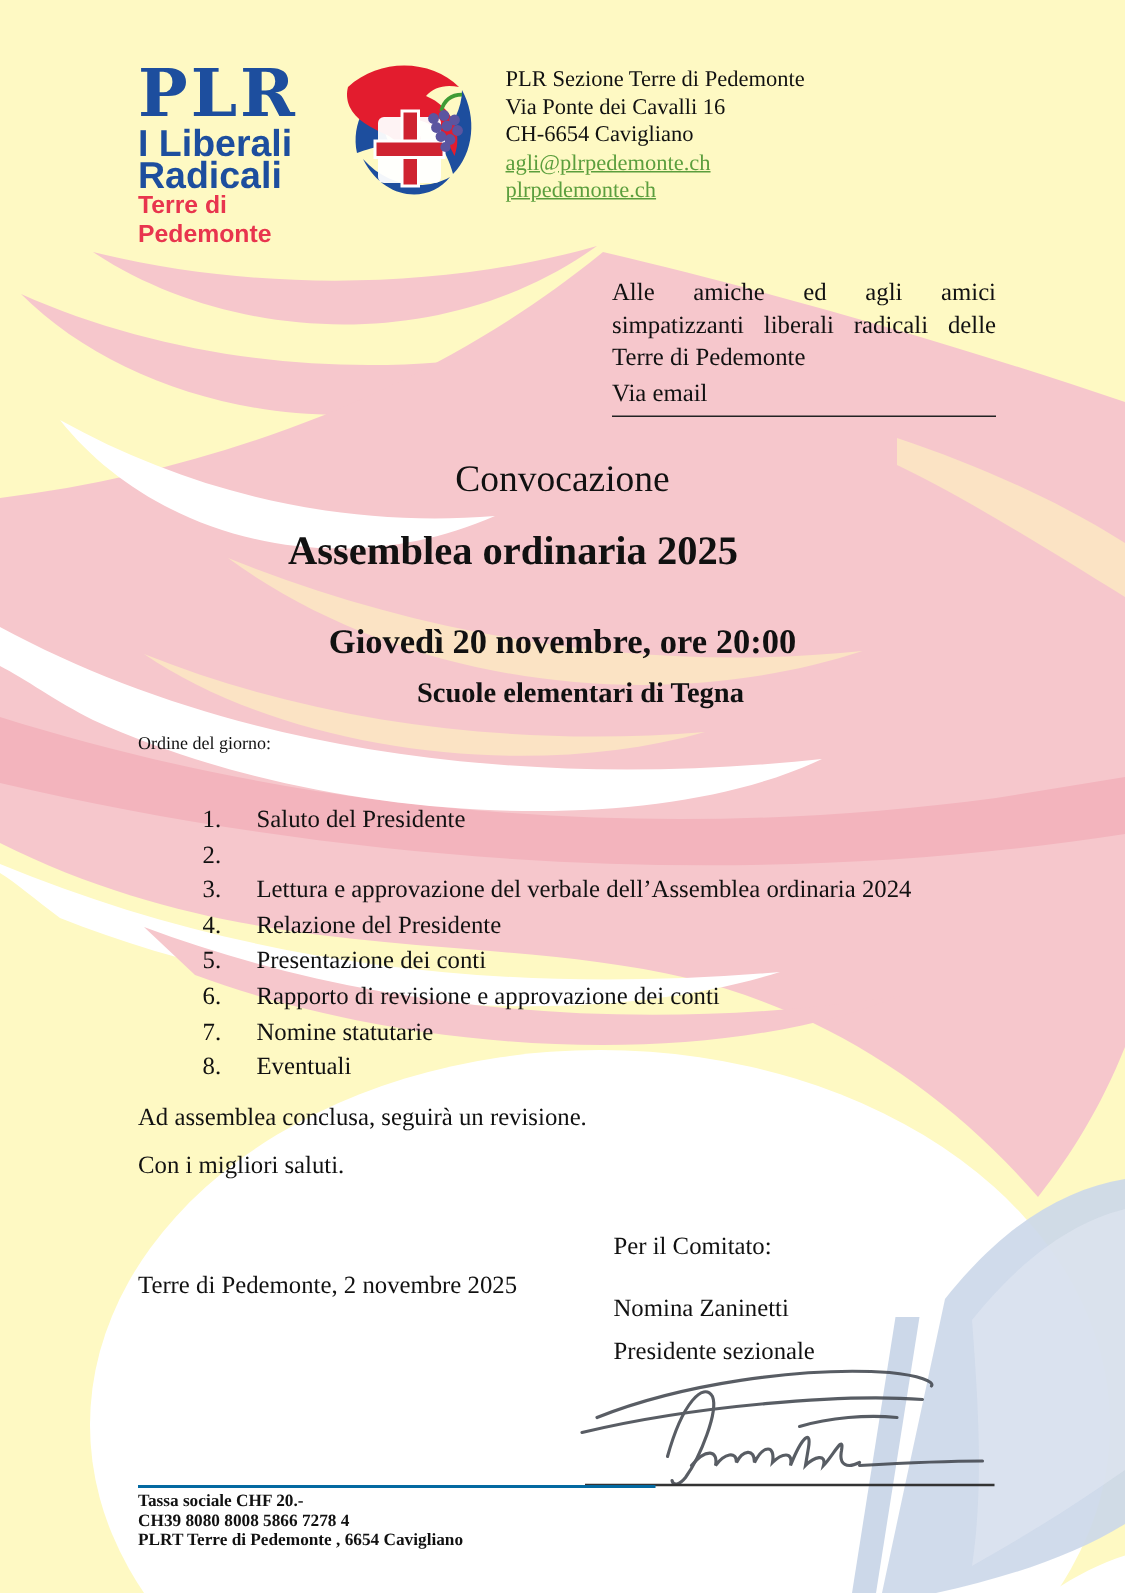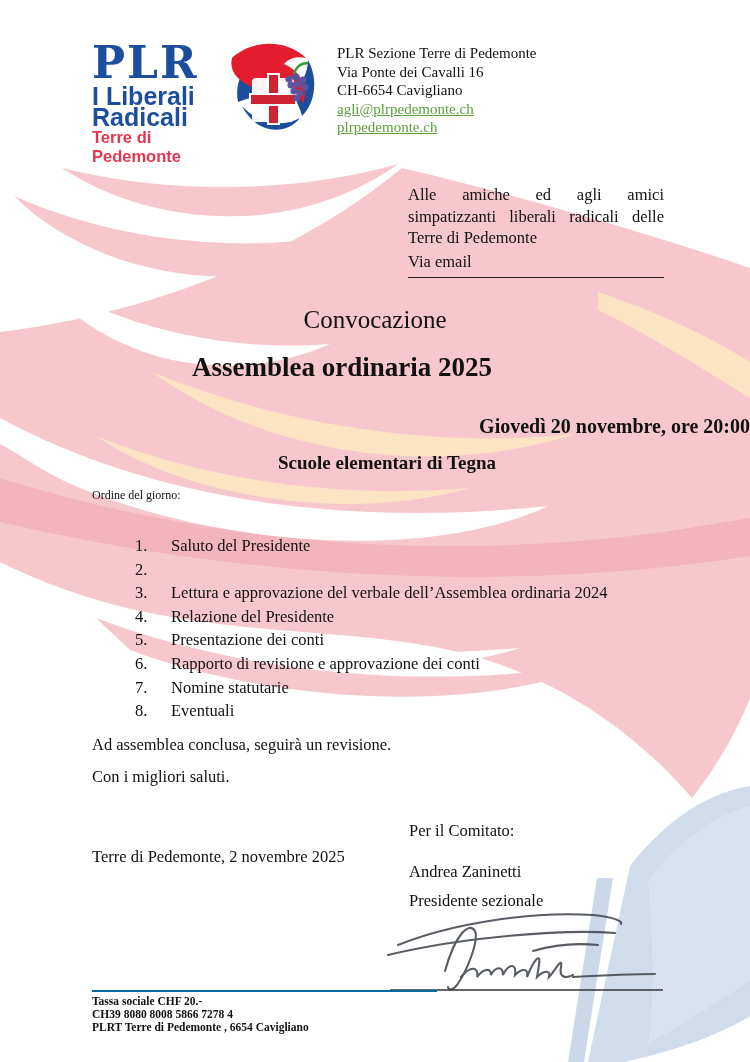--- a/index.html
+++ b/index.html
@@ -1,20 +1,20 @@
 <!DOCTYPE html>
 <html><head>
 <meta charset="utf-8">
 <style>
   html,body{margin:0;padding:0;background:#e9e9e9;}
   .page{
     position:relative;
     width:750px;height:1062px;
     margin:0 auto;
-    background:#ffffff;
+    background:#fef9c3;
     overflow:hidden;
     font-family:"Liberation Serif", serif;
     color:#111;
     text-decoration:underline;
   }
   .bg{position:absolute;left:0;top:0;width:750px;height:1062px;z-index:0;}
   .layer{position:absolute;z-index:2;}
 
   
   .logo-block{left:92px;top:40px;width:150px;}
@@ -40,21 +40,21 @@
   
   .recipient{left:408px;top:184px;width:256px;font-size:16.5px;line-height:21.5px;text-align:justify;}
   .via-email{
     left:408px;top:252px;width:256px;font-size:16.5px;
     border-bottom:1.5px solid #222;padding-bottom:5px;
   }
 
   
   .h-kicker{left:0;top:306px;width:750px;text-align:center;font-size:25px;}
   .h-main  {left:0;top:352px;width:684px;text-align:center;font-size:27px;font-weight:bold;}
-  .h-date  {left:0;top:415px;width:750px;text-align:right;font-size:20px;font-weight:bold;}
+  .h-date  {left:0;top:415px;width:750px;text-align:center;font-size:23px;font-weight:bold;}
   .h-loc   {left:12px;top:452px;width:750px;text-align:center;font-size:19px;font-weight:bold;}
 
   
   .agenda-head{left:92px;top:488px;font-size:12px;}
   .agenda{left:135px;top:536px;width:560px;font-size:16.5px;}
   .agenda-row{display:flex;height:23.6px;align-items:flex-start;}
   .agenda-num{width:36px;flex:0 0 36px;}
   .agenda-text{flex:1;}
 
   
@@ -188,21 +188,21 @@
     <div class="agenda-row">
       <span class="agenda-num">8.</span>
       <span class="agenda-text">Eventuali</span>
     </div>
   </div>
 
   <div class="layer close1">Ad assemblea conclusa, seguirà un revisione.</div>
   <div class="layer close2">Con i migliori saluti.</div>
   <div class="layer place-date">Terre di Pedemonte, 2 novembre 2025</div>
   <div class="layer for-comitato">Per il Comitato:</div>
-  <div class="layer signer-name">Andrea Zaninetti</div>
+  <div class="layer signer-name">Nomina Zaninetti</div>
   <div class="layer signer-role">Presidente sezionale</div>
 
   <svg class="layer signature" viewBox="0 0 290 102" aria-hidden="true">
     <g stroke="#474c54" stroke-width="2.1" fill="none" stroke-linecap="round" opacity="0.9">
       <path d="M15,52 C70,30 150,18 210,22 C230,24 240,28 238,31"></path>
       <path d="M5,62 C80,44 180,36 232,40"></path>
       <path d="M62,78 C72,42 86,28 92,38 C96,48 84,78 74,92 C70,97 66,98 65,94"></path>
       <path d="M78,84 C88,72 96,74 94,84 C100,76 108,74 108,82 C112,74 120,72 120,82 C126,70 134,70 132,82 C138,76 146,74 144,84 C152,64 158,60 156,72 L154,84 C160,78 168,76 166,84 C172,78 180,62 178,74 C176,84 182,86 190,82"></path>
       <path d="M150,58 C170,52 195,50 215,52"></path>
       <path d="M190,84 C225,82 252,81 272,81"></path>

